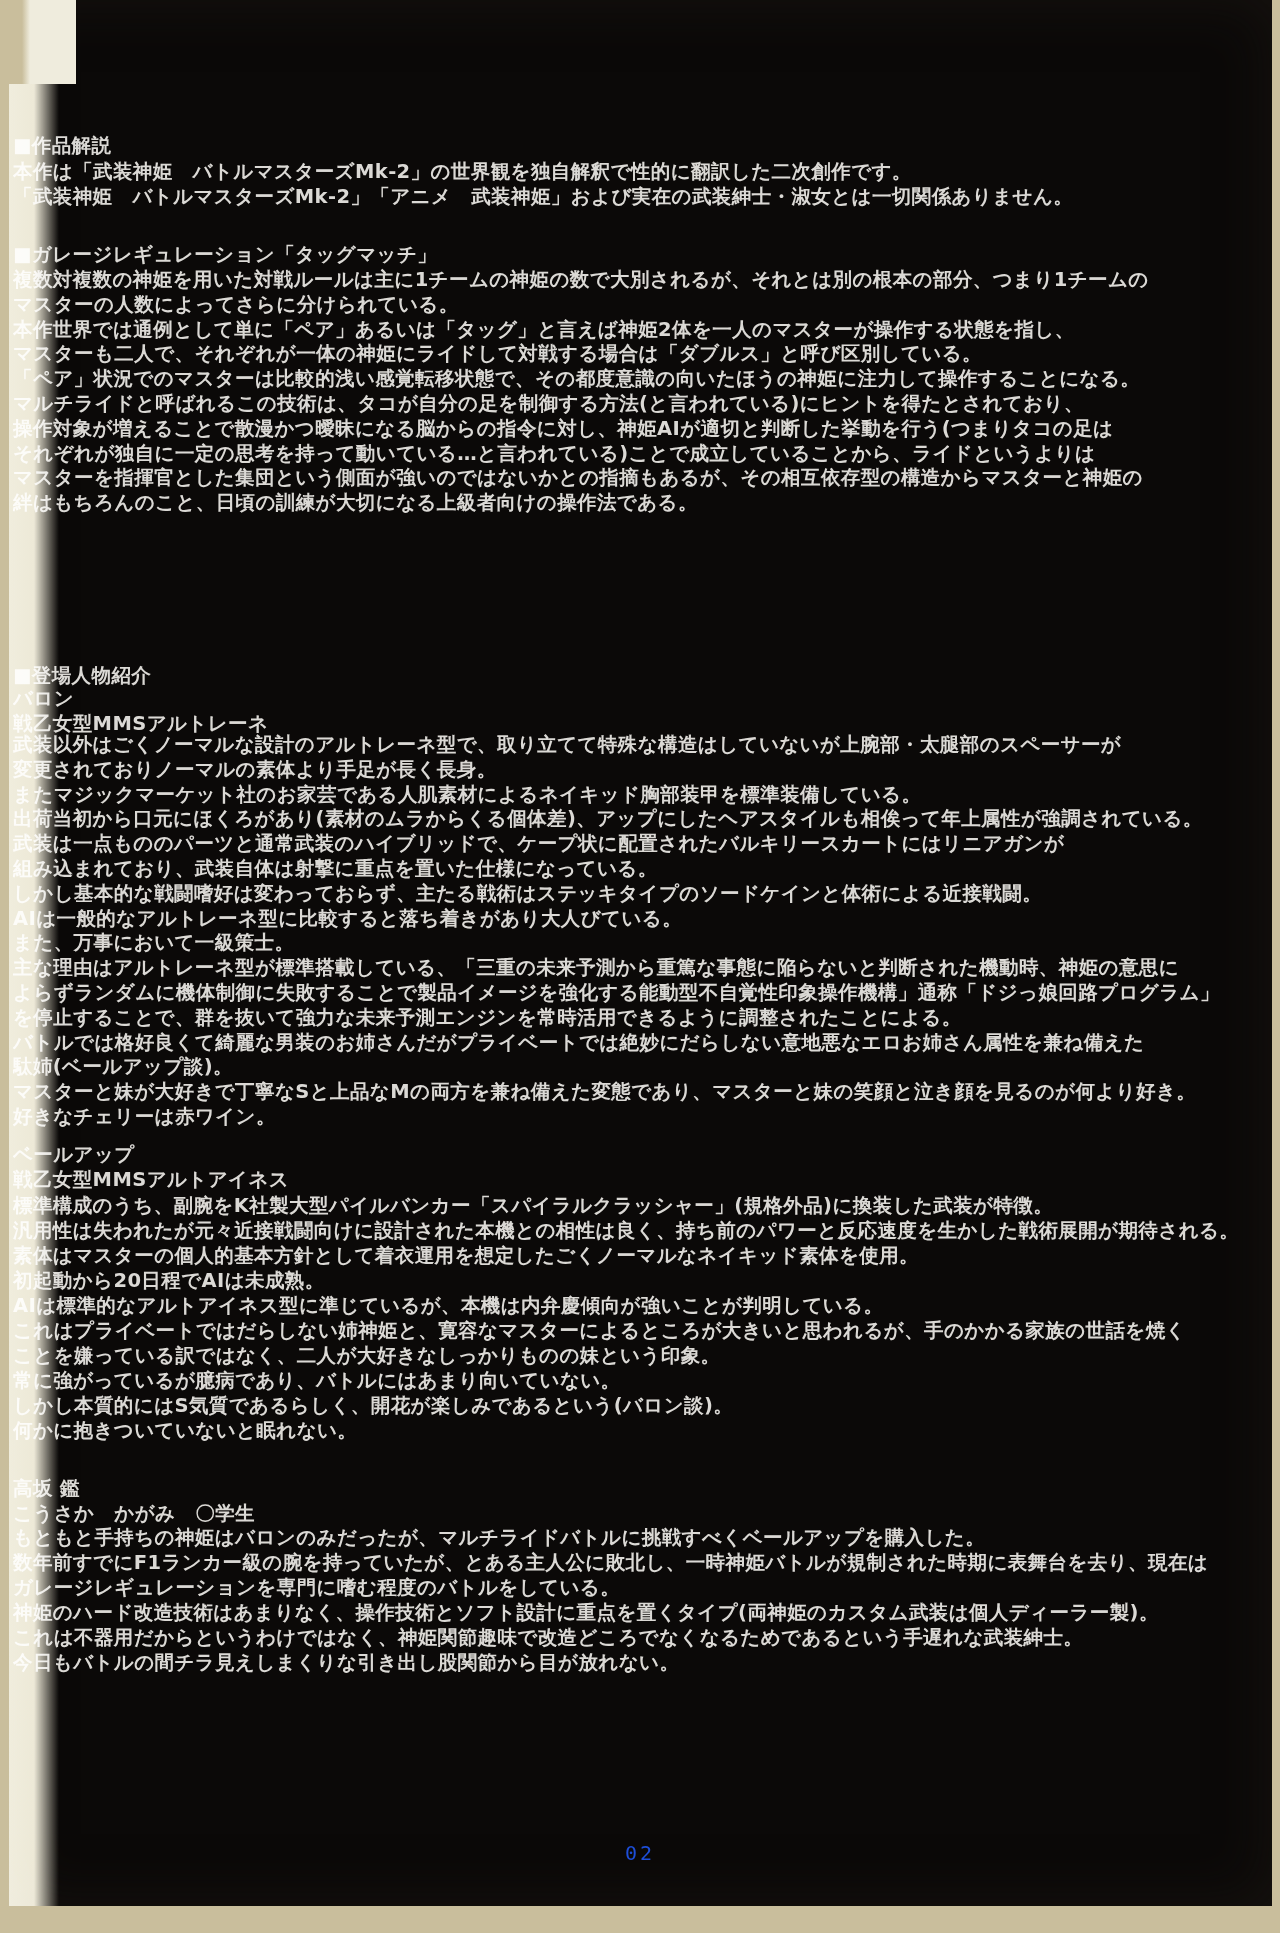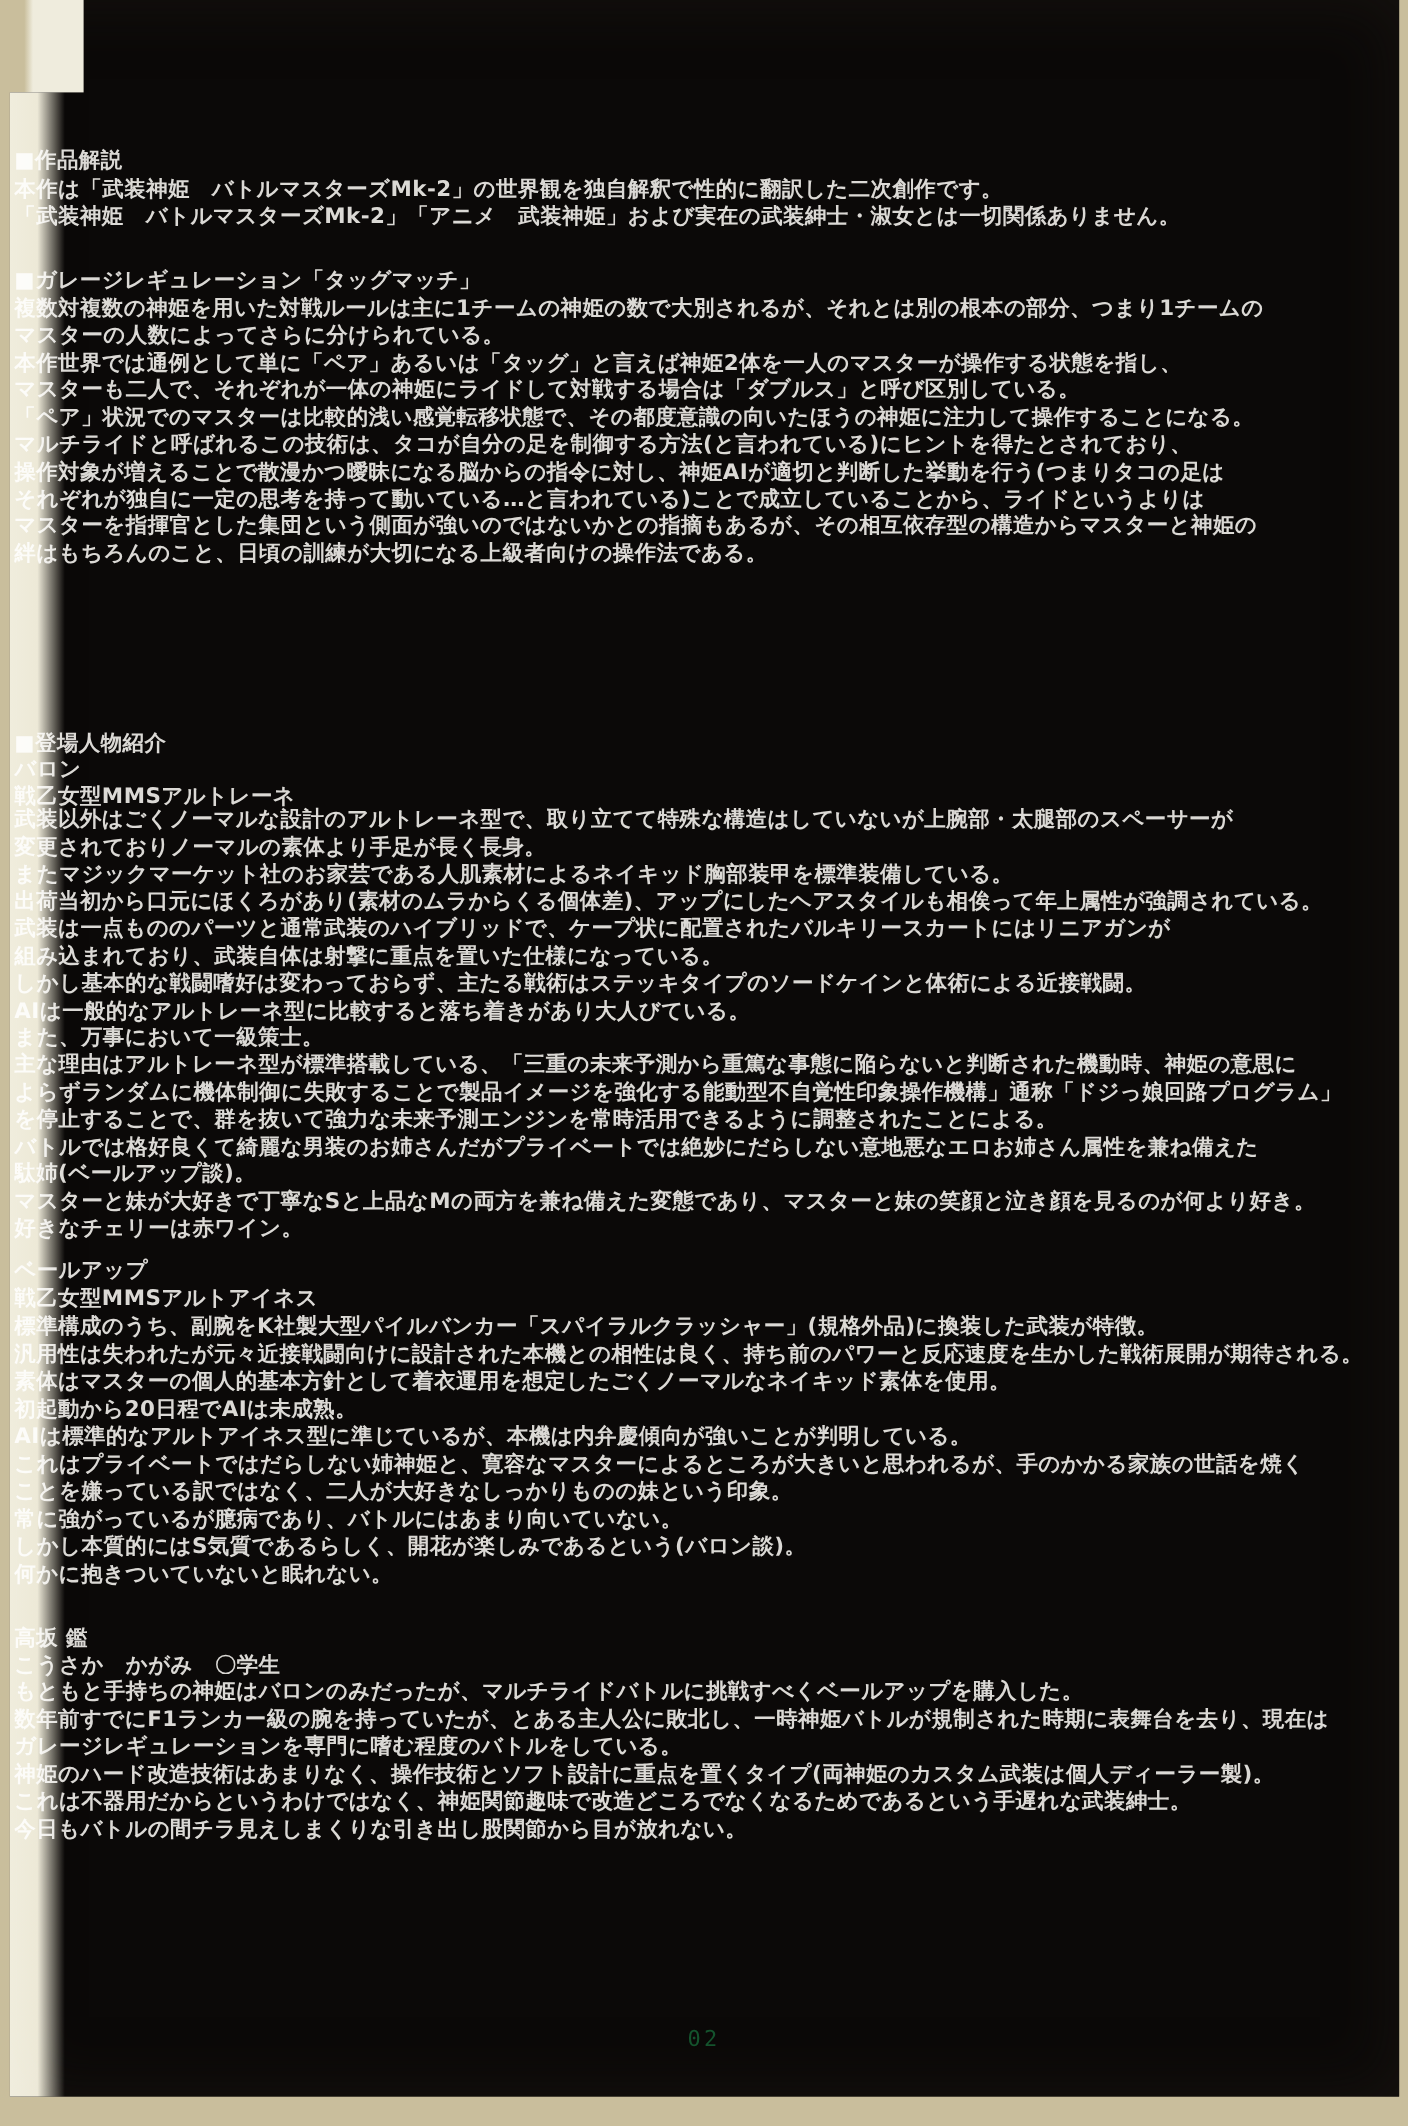--- a/index.html
+++ b/index.html
@@ -12,21 +12,21 @@
   .light-band{position:absolute;left:9px;top:84px;width:50px;height:1822px;z-index:6;
         mix-blend-mode:screen;pointer-events:none;
         background:linear-gradient(90deg,#efecdc 0%,#ece8d6 50%,rgba(239,236,220,0) 100%);}
   .text-layer{position:absolute;left:13px;top:0;width:1255px;height:1906px;z-index:2;
         color:#dbd9d5;font-size:19.5px;font-weight:600;letter-spacing:0.4px;overflow:hidden;}
   .sec{position:absolute;left:0;width:100%;}
   .ln{line-height:24.8px;height:24.8px;white-space:nowrap;}
   .ln-25{line-height:25px;height:25px;white-space:nowrap;}
   .heading{line-height:24px;white-space:nowrap;}
   .page-num{position:absolute;top:1841px;left:0;width:1280px;text-align:center;z-index:3;
-        color:#14532d;font-size:20px;letter-spacing:3px;
+        color:#1d4ed8;font-size:20px;letter-spacing:3px;
         font-family:"DejaVu Sans Mono",monospace;}
 </style>
 </head>
 <body>
 
 <div class="page">
   <div class="black-area"></div>
   <div class="corner-notch"></div>
 
   <div class="text-layer">

